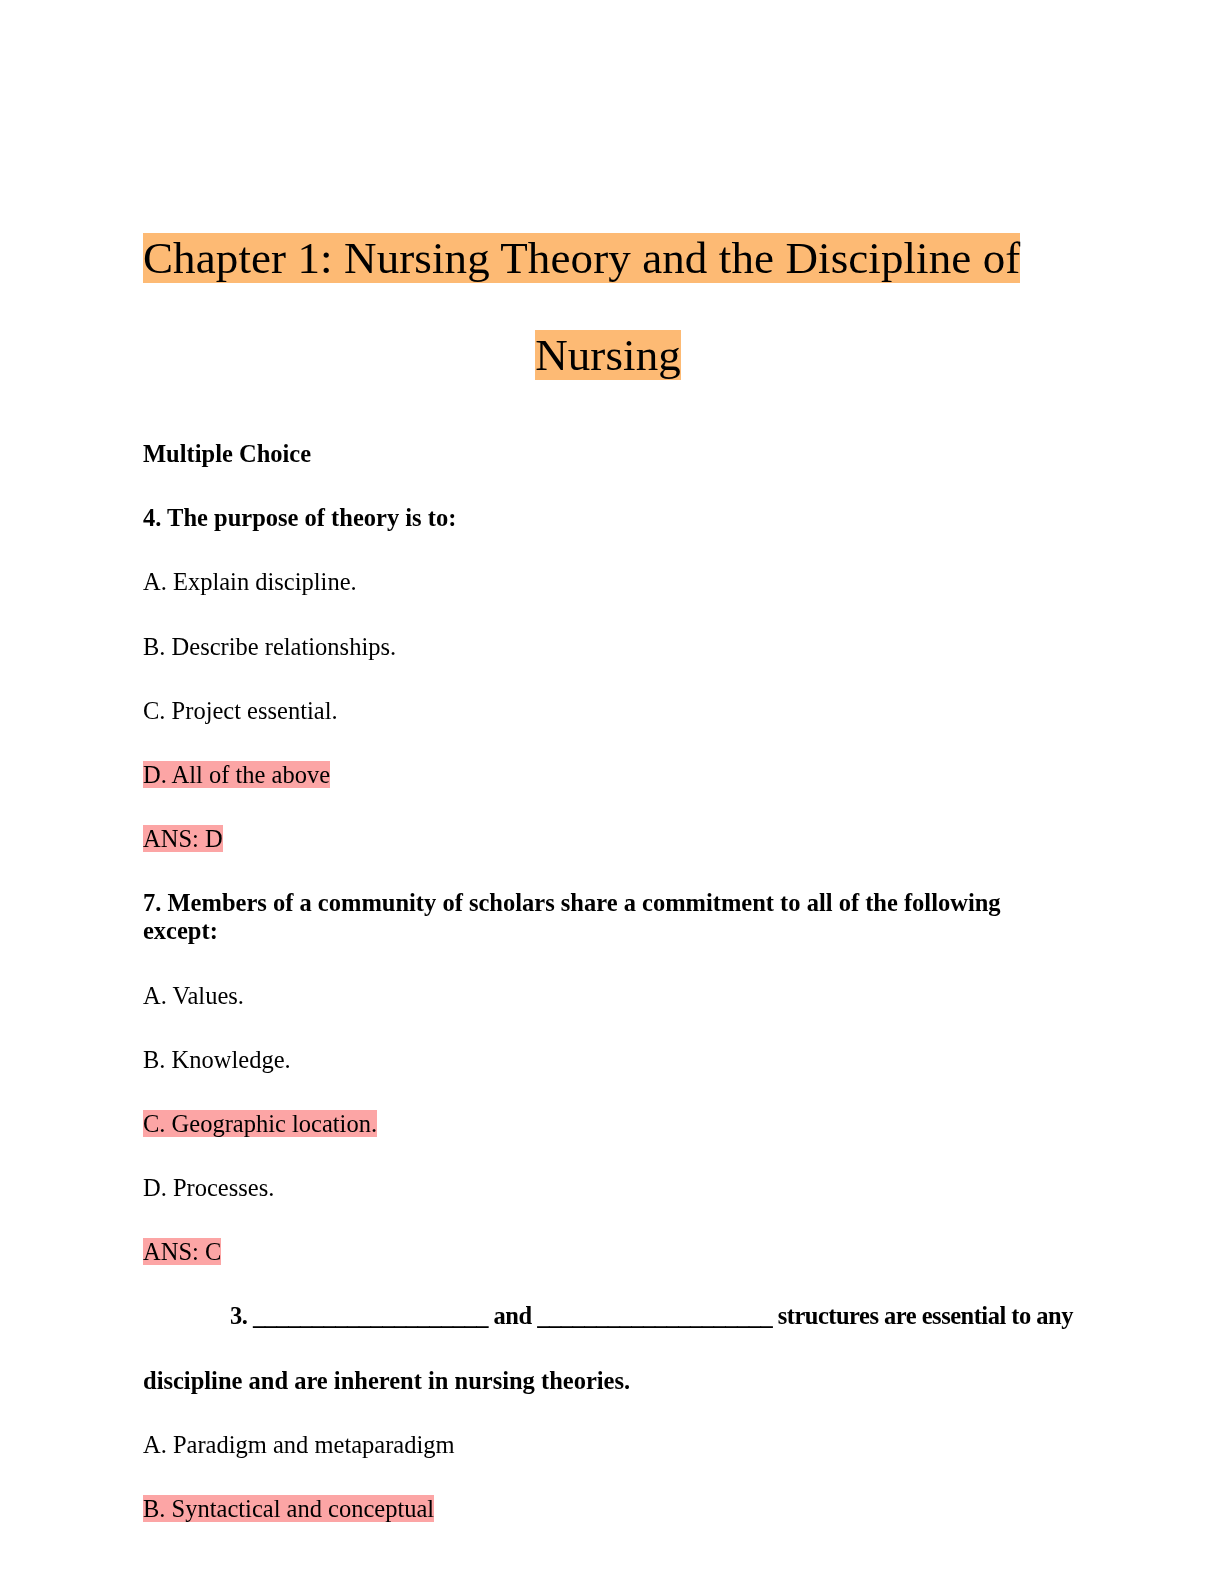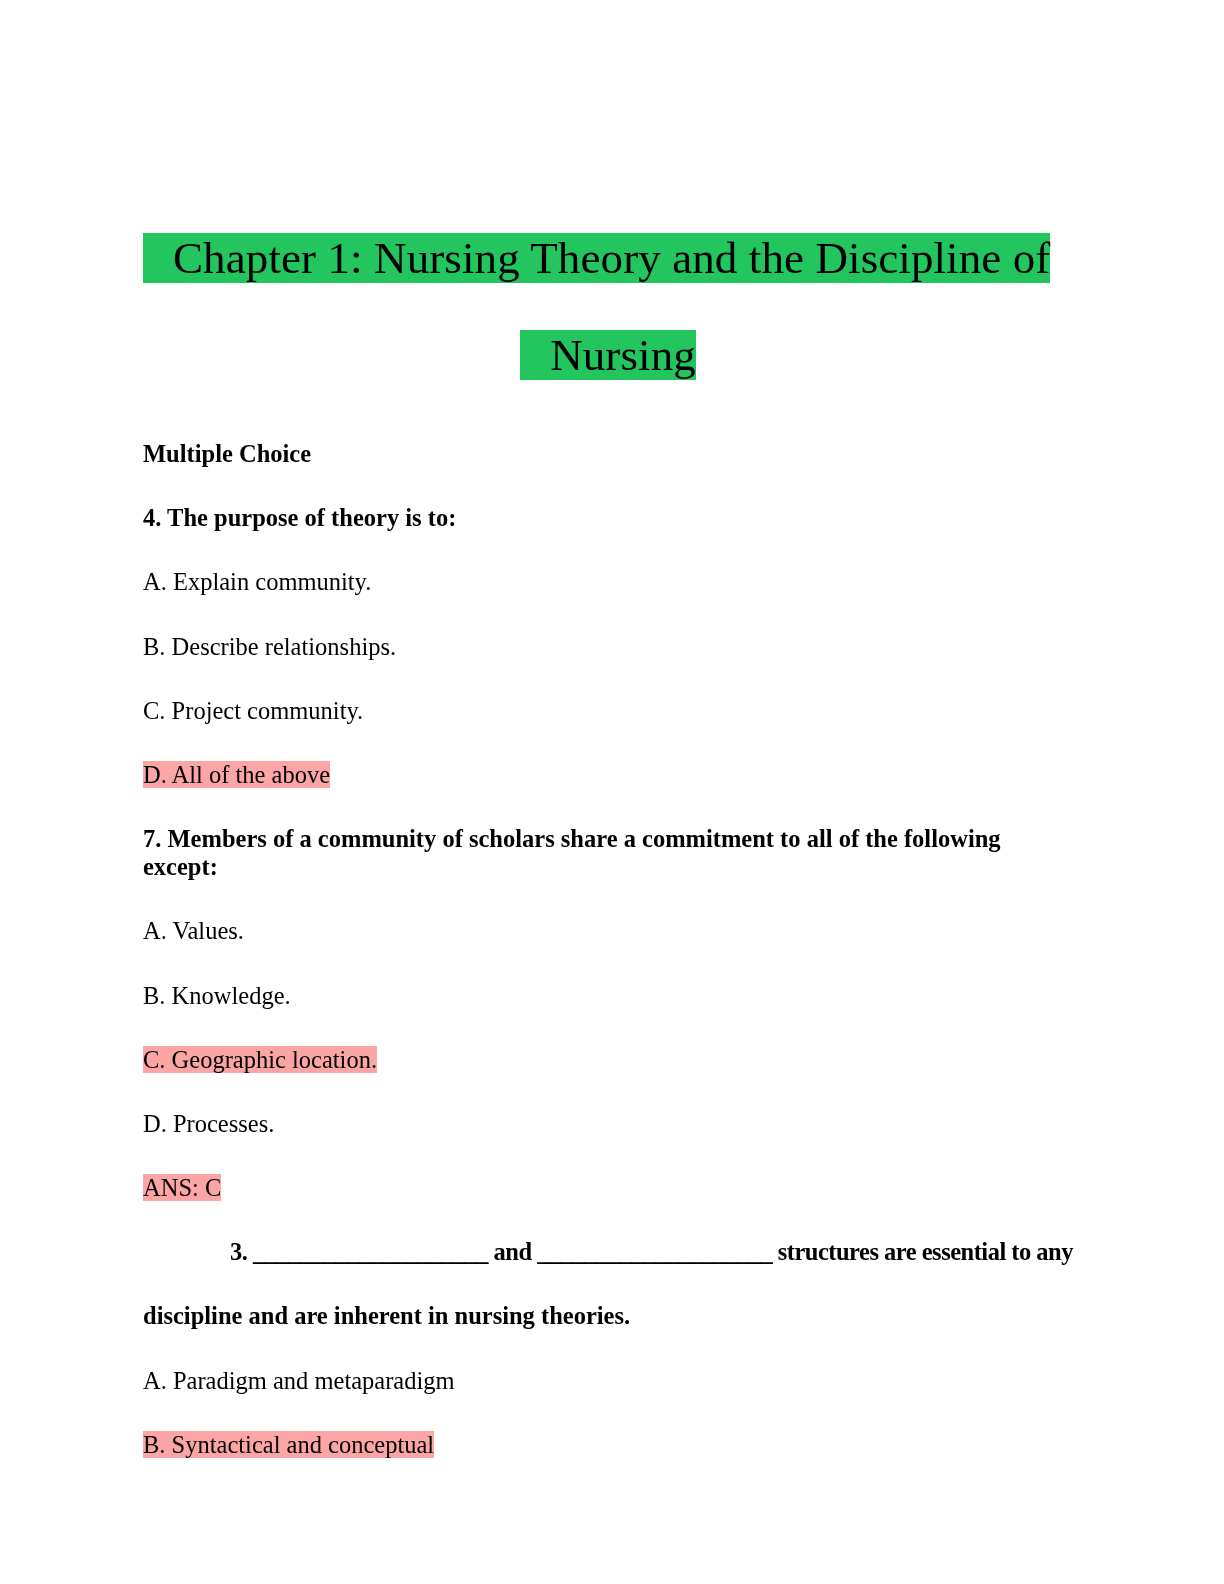--- a/index.html
+++ b/index.html
@@ -39,22 +39,21 @@
   }
   .title-line {
     display: block;
     margin: 0;
   }
   .title-line:first-child {
     text-align: left;
     margin-bottom: 52px;
   }
   .hl-green {
-    background: #22c55e;
-    padding-left: 30px;
+    background: #fdba74;
   }
   .hl-yellow {
     background: #fca5a5;
   }
   .block-body {
     margin-top: 62px;
   }
   p.line {
     margin: 0 0 36px 0;
     font-size: 24.5px;
@@ -89,24 +88,25 @@
     <h1 class="doc-title">
       <span class="title-line"><span class="hl-green">Chapter 1: Nursing Theory and the Discipline of</span></span>
       <span class="title-line"><span class="hl-green">Nursing</span></span>
     </h1>
 
     <div class="block-body">
 
       <p class="line bold">Multiple Choice</p>
 
       <p class="line bold">4. The purpose of theory is to:</p>
-      <p class="line"><span>A. Explain community.</span></p>
+      <p class="line"><span>A. Explain discipline.</span></p>
       <p class="line"><span>B. Describe relationships.</span></p>
-      <p class="line"><span>C. Project community.</span></p>
+      <p class="line"><span>C. Project essential.</span></p>
       <p class="line"><span class="hl-yellow">D. All of the above</span></p>
+      <p class="line"><span class="hl-yellow">ANS: D</span></p>
 
       <p class="line bold">7. Members of a community of scholars share a commitment to all of the following except:</p>
       <p class="line"><span>A. Values.</span></p>
       <p class="line"><span>B. Knowledge.</span></p>
       <p class="line"><span class="hl-yellow">C. Geographic location.</span></p>
       <p class="line"><span>D. Processes.</span></p>
       <p class="line"><span class="hl-yellow">ANS: C</span></p>
 
       <div class="stem-wrap">
         <p class="blank">3. ____________________ and ____________________ structures are essential to any</p>

